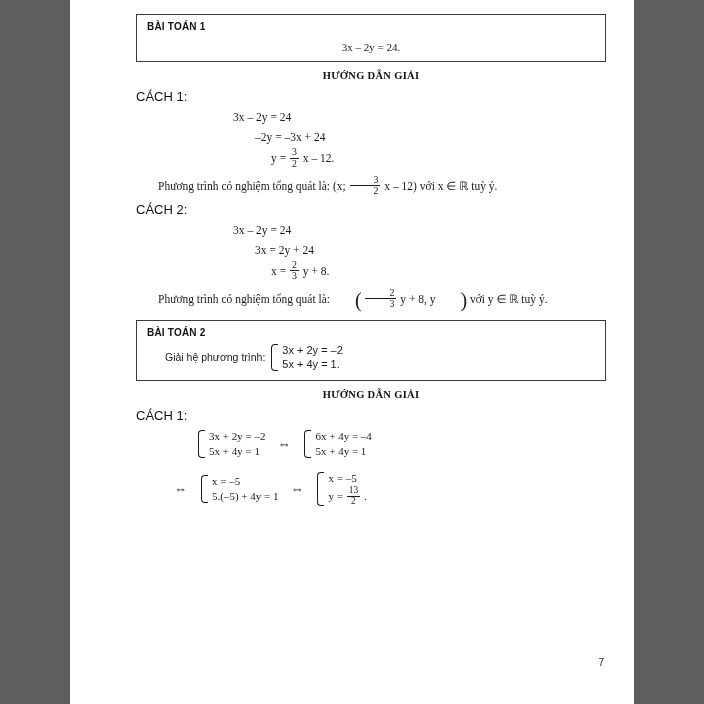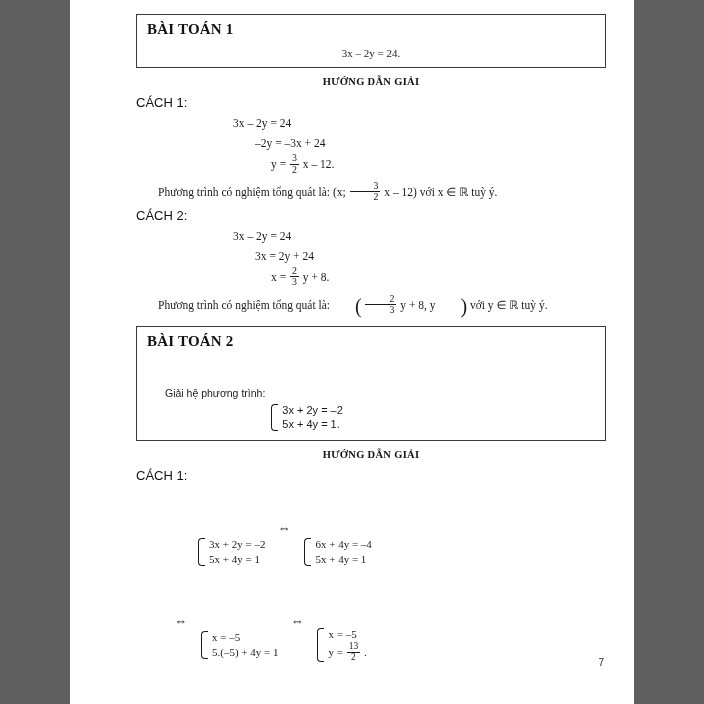--- a/index.html
+++ b/index.html
@@ -49,23 +49,23 @@
   }
 
   
   .problem-box {
     border: 1px solid #3a3a3a;
     box-sizing: border-box;
     padding: 6px 10px 8px 10px;
     margin-bottom: 8px;
   }
   .problem-title {
-    font-family: Liberation Serif, serif;
+    font-family: Liberation Sans, sans-serif;
     font-weight: bold;
-    font-size: 15px;
+    font-size: 10px;
     letter-spacing: .2px;
     color: #111;
     margin-bottom: 5px;
   }
   .problem-text {
     font-family: "Liberation Sans", sans-serif;
     font-size: 10.5px;
     color: #111;
     text-indent: 18px;
     line-height: 1.45;
@@ -129,21 +129,20 @@
   .frac .den { display: block; border-top: 1px solid #1a1a1a; padding: 0 2px; }
 
   
   .sys {
     display: inline-block;
     vertical-align: middle;
     position: relative;
     padding-left: 10px;
     line-height: 1.35;
     font-size: 11px;
-    margin-top: 48px;
   }
   .sys::before {
     content: "";
     position: absolute;
     left: 2px;
     top: 1px;
     bottom: 1px;
     width: 6px;
     border-left: 1.2px solid #1a1a1a;
     border-top: 1.2px solid #1a1a1a;

